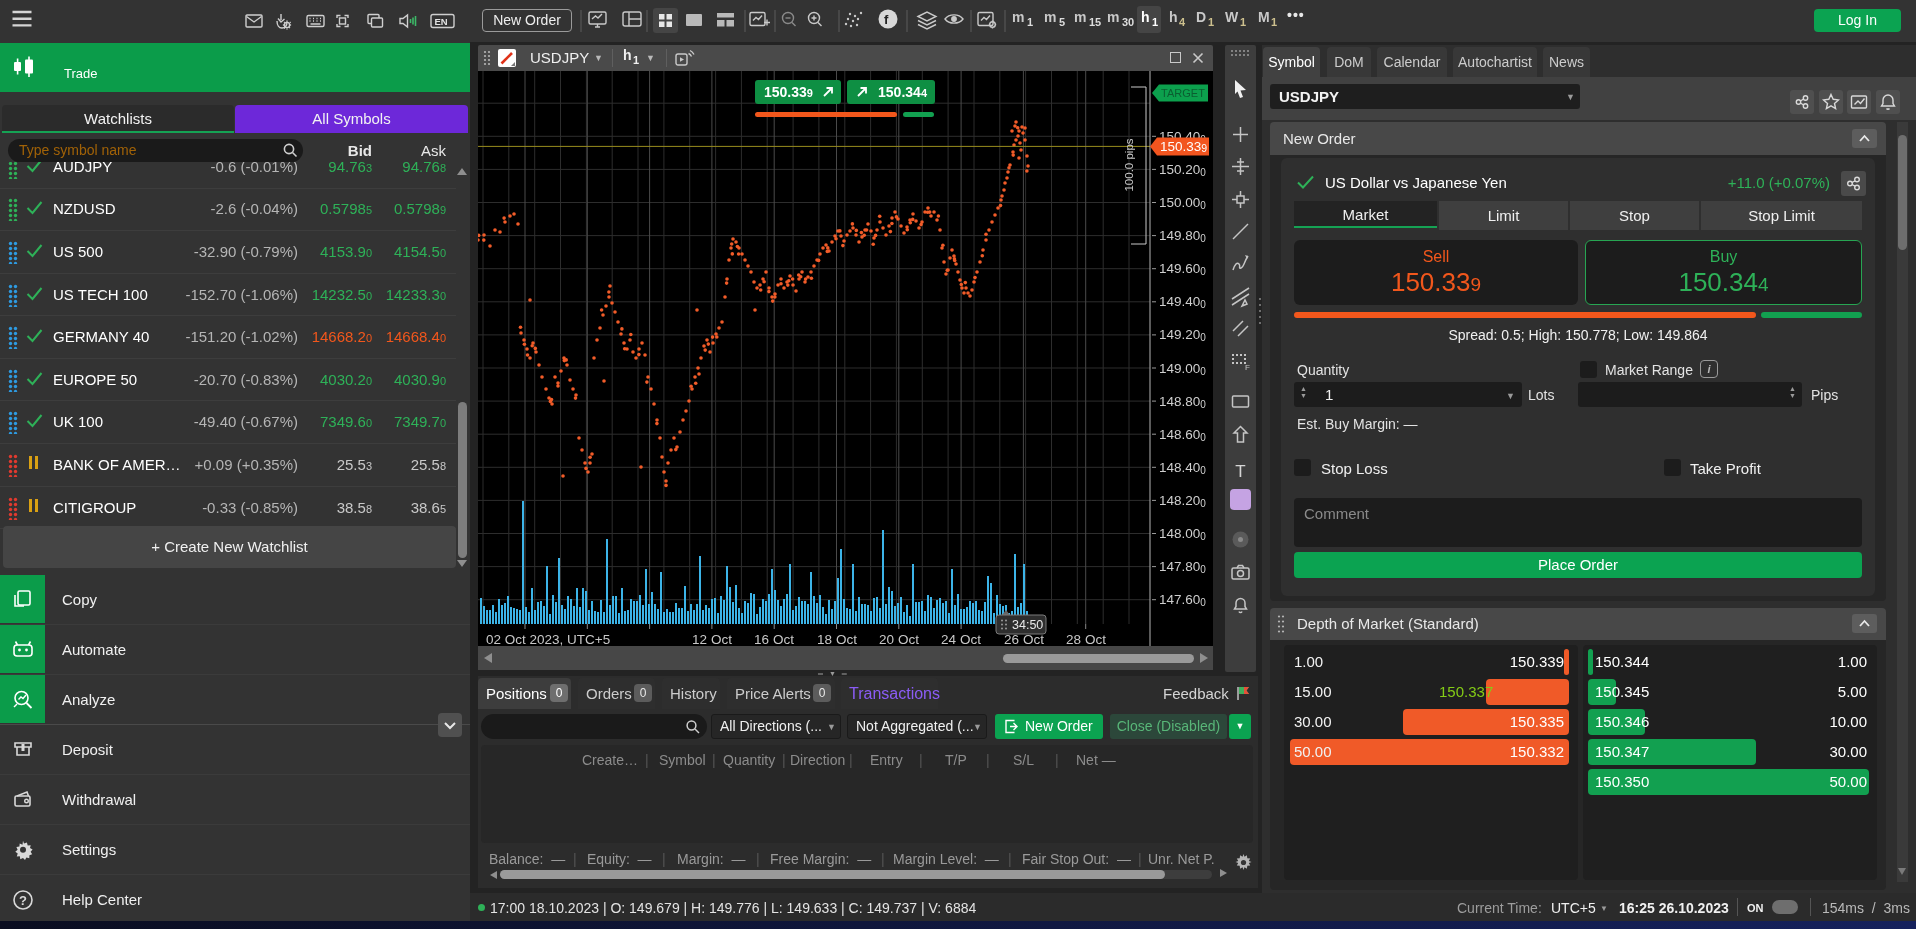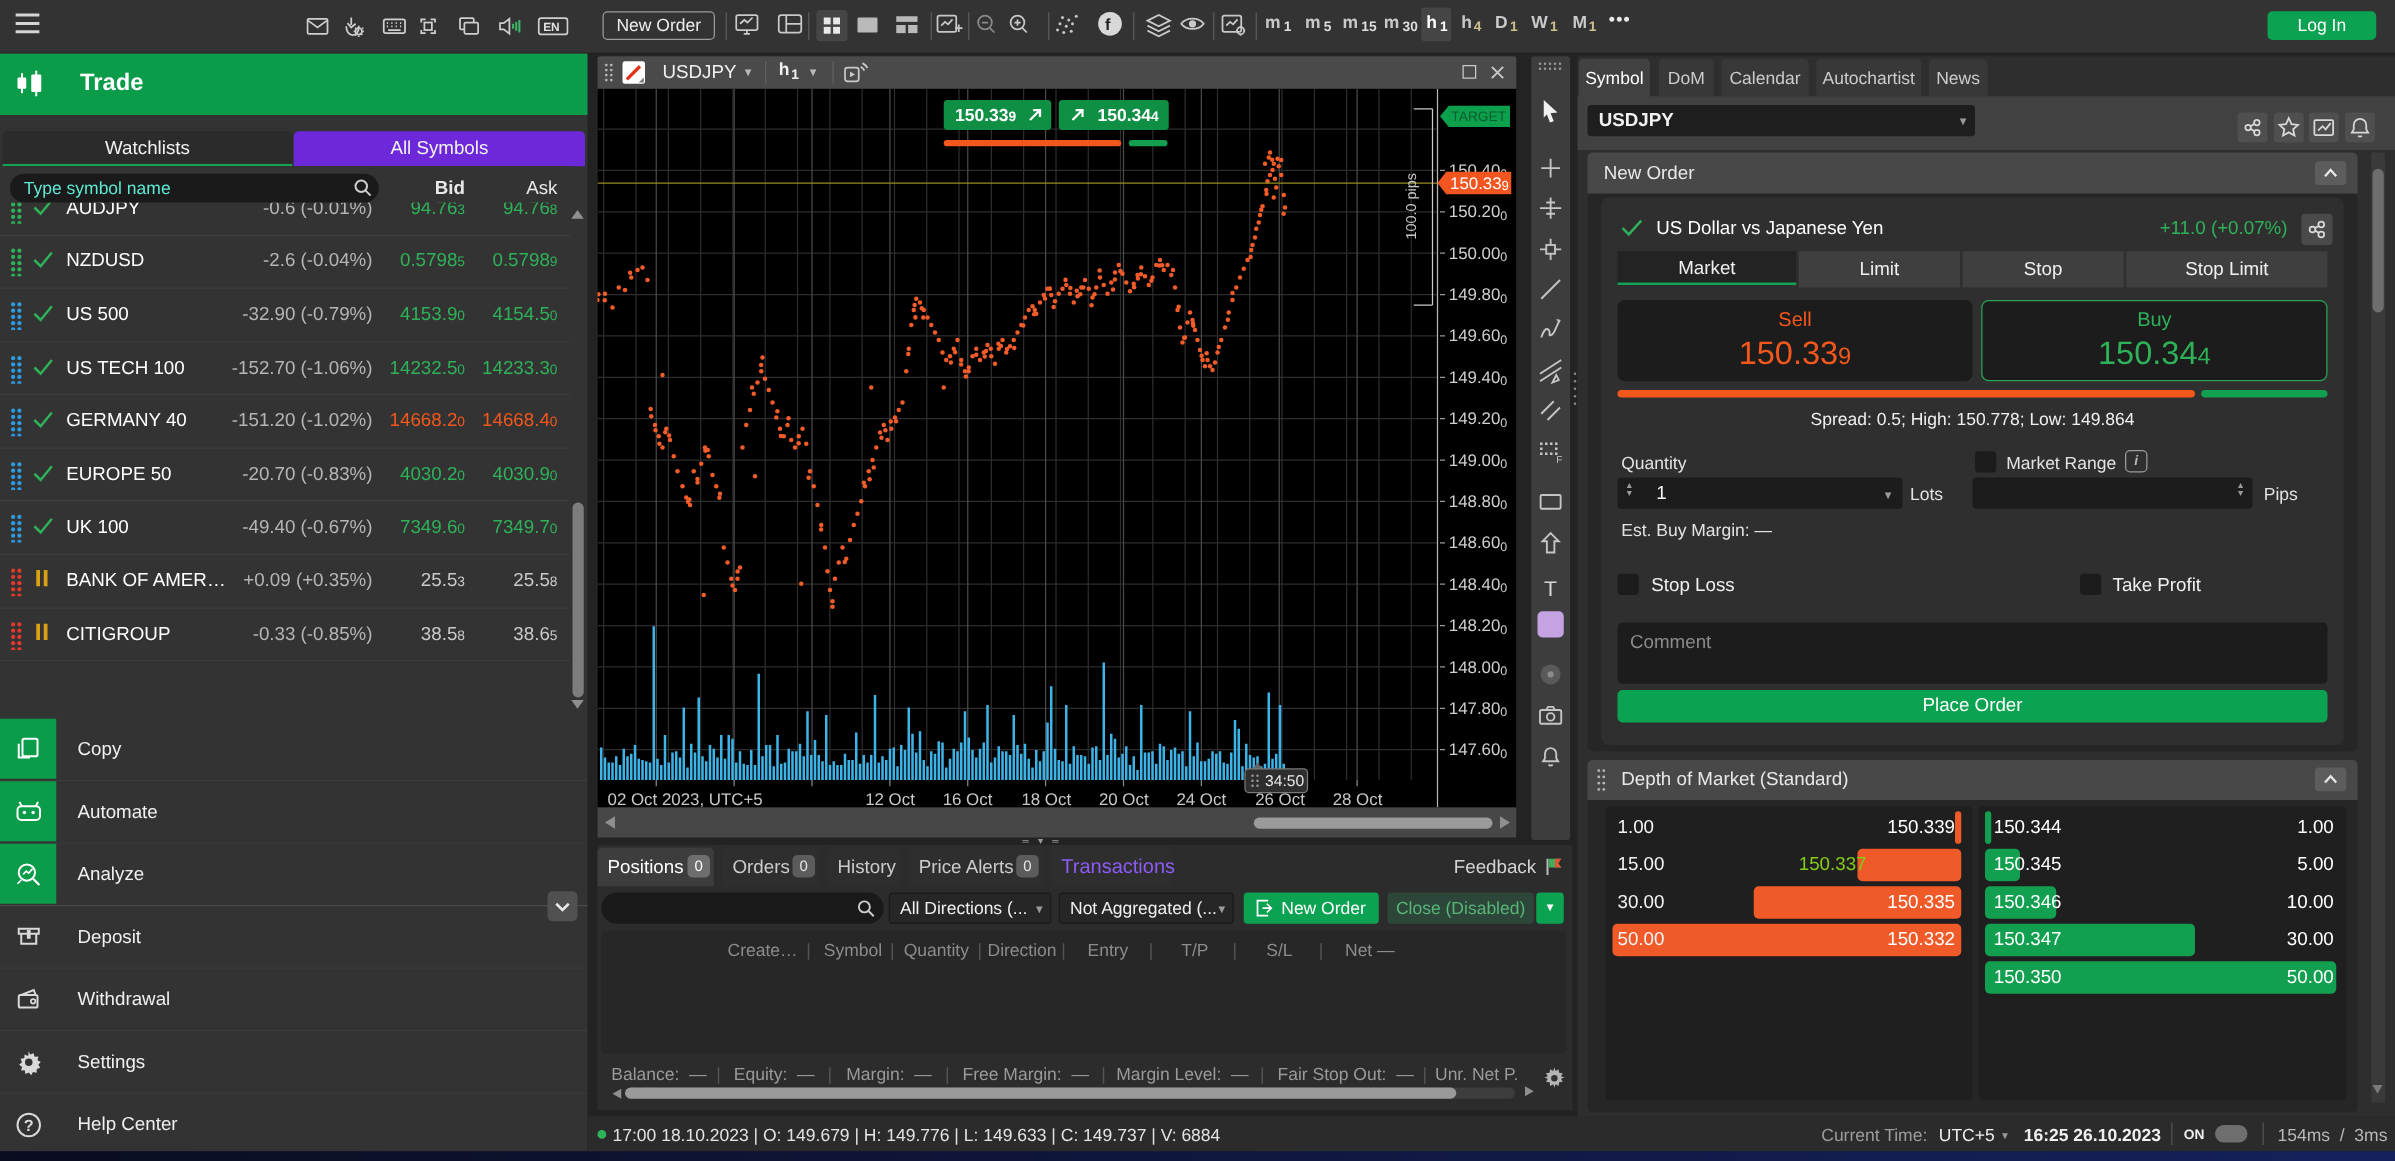--- a/index.html
+++ b/index.html
@@ -133,21 +133,21 @@
 <svg class="ab" style="left:11px;top:56px" width="26" height="24" viewBox="0 0 26 24">
  <g fill="#fff">
         <rect x="3" y="6" width="7" height="9" rx="1"></rect>
         <rect x="5.8" y="2.5" width="1.6" height="4"></rect>
         <rect x="5.8" y="14.5" width="1.6" height="4"></rect>
  <rect x="14" y="3.5" width="8" height="14" rx="1"></rect>
         <rect x="17.2" y="0.5" width="1.6" height="3.5"></rect>
         <rect x="17.2" y="17" width="1.6" height="4"></rect>
       </g>
 </svg>
-<div class="ab" style="left:64px;top:56px;color:#fff;font-size:19px;font-weight:bold">Trade</div>
+<div class="ab" style="left:64px;top:66px;color:#fff;font-size:13px;font-weight:normal">Trade</div>
 <div class="ab" style="left:2px;top:105px;width:232px;height:28px;background:#2b2b2b;border-radius:4px 4px 0 0;color:#f2f2f2;font-size:15px;text-align:center;line-height:28px;border-bottom:2px solid #15a254">Watchlists</div>
 <div class="ab" style="left:235px;top:105px;width:233px;height:28px;background:#6d28d9;border-radius:4px 4px 0 0;color:#f2f2f2;font-size:15px;text-align:center;line-height:28px">All Symbols</div>
 
 <div class="ab" style="left:0;top:0;width:470px;height:529px;overflow:hidden">
       <div class="ab" style="left:0;top:146px;width:456px;height:43px;border-bottom:1px solid #3d3d3d"></div>
       <svg class="ab" style="left:8px;top:156px" width="13" height="23" viewBox="0 0 13 23">
         <g fill="#2eb158">
           <circle cx="2.5" cy="2.5" r="1.7"></circle>
           <circle cx="7.5" cy="2.5" r="1.7"></circle>
           <circle cx="2.5" cy="7.5" r="1.7"></circle>
@@ -336,27 +336,28 @@
         </g>
       </svg>
       <div class="ab" style="left:29px;top:499px;width:3px;height:13px;background:#d9a013"></div>
       <div class="ab" style="left:35px;top:499px;width:3px;height:13px;background:#d9a013"></div>
       <div class="ab" style="left:53px;top:499px;color:#fff;font-size:15px">CITIGROUP</div>
       <div class="ab" style="left:170px;top:499px;width:128px;text-align:right;color:#b5b5b5;font-size:15px">-0.33 (-0.85%)</div>
       <div class="ab" style="left:292px;top:499px;width:80px;text-align:right;color:#c9c9c9;font-size:15px">38.5<span style="font-size:11px">8</span></div>
       <div class="ab" style="left:366px;top:499px;width:80px;text-align:right;color:#c9c9c9;font-size:15px">38.6<span style="font-size:11px">5</span></div>
     </div>
     <div class="ab" style="left:0;top:133px;width:456px;height:29px;background:#333"></div>
-    <div class="ab" style="left:8px;top:139px;width:295px;height:23px;background:#1a1a1a;border-radius:12px;color:#5eead4;font-size:14px;line-height:23px;padding-left:11px">Type symbol name</div>
+    <div class="ab" style="left:8px;top:139px;width:295px;height:23px;background:#1a1a1a;border-radius:12px;color:#a16207;font-size:14px;line-height:23px;padding-left:11px">Type symbol name</div>
 <svg class="ab" style="left:282px;top:142px" width="17" height="17" viewBox="0 0 17 17">
       <circle cx="7" cy="7" r="4.6" fill="none" stroke="#cfcfcf" stroke-width="1.6"></circle>
       <path d="M10.5 10.5 l4 4" stroke="#cfcfcf" stroke-width="1.6"></path>
     </svg>
 <div class="ab" style="left:310px;top:142px;width:62px;text-align:right;color:#e8e8e8;font-size:15px;font-weight:bold">Bid</div>
 <div class="ab" style="left:385px;top:142px;width:61px;text-align:right;color:#e8e8e8;font-size:15px;font-weight:normal">Ask</div>
+    <div class="ab" style="left:3px;top:526px;width:453px;height:42px;background:#454545;border-radius:4px;color:#f0f0f0;font-size:15px;text-align:center;line-height:42px">+ Create New Watchlist</div>
     <div class="ab" style="left:457px;top:168px;width:0;height:0;border-bottom:7px solid #8f8f8f;border-left:5px solid transparent;border-right:5px solid transparent"></div>
     <div class="ab" style="left:458px;top:402px;width:9px;height:156px;background:#7d7d7d;border-radius:5px"></div>
     <div class="ab" style="left:457px;top:560px;width:0;height:0;border-top:7px solid #8f8f8f;border-left:5px solid transparent;border-right:5px solid transparent"></div>
     <div class="ab" style="left:0;top:575px;width:45px;height:48px;background:#0b9c4a"></div>
     <svg class="ab" style="left:11px;top:588px" width="24" height="24" viewBox="0 0 24 24">
       <rect x="7" y="3" width="12" height="14" rx="1.5" fill="none" stroke="#fff" stroke-width="1.6"></rect>
       <path d="M4 7 v11 h9" fill="none" stroke="#fff" stroke-width="1.6"></path>
     </svg>
     <div class="ab" style="left:62px;top:591px;color:#f0f0f0;font-size:15px">Copy</div>
     <div class="ab" style="left:0;top:624px;width:470px;height:1px;background:#3b3b3b"></div>

